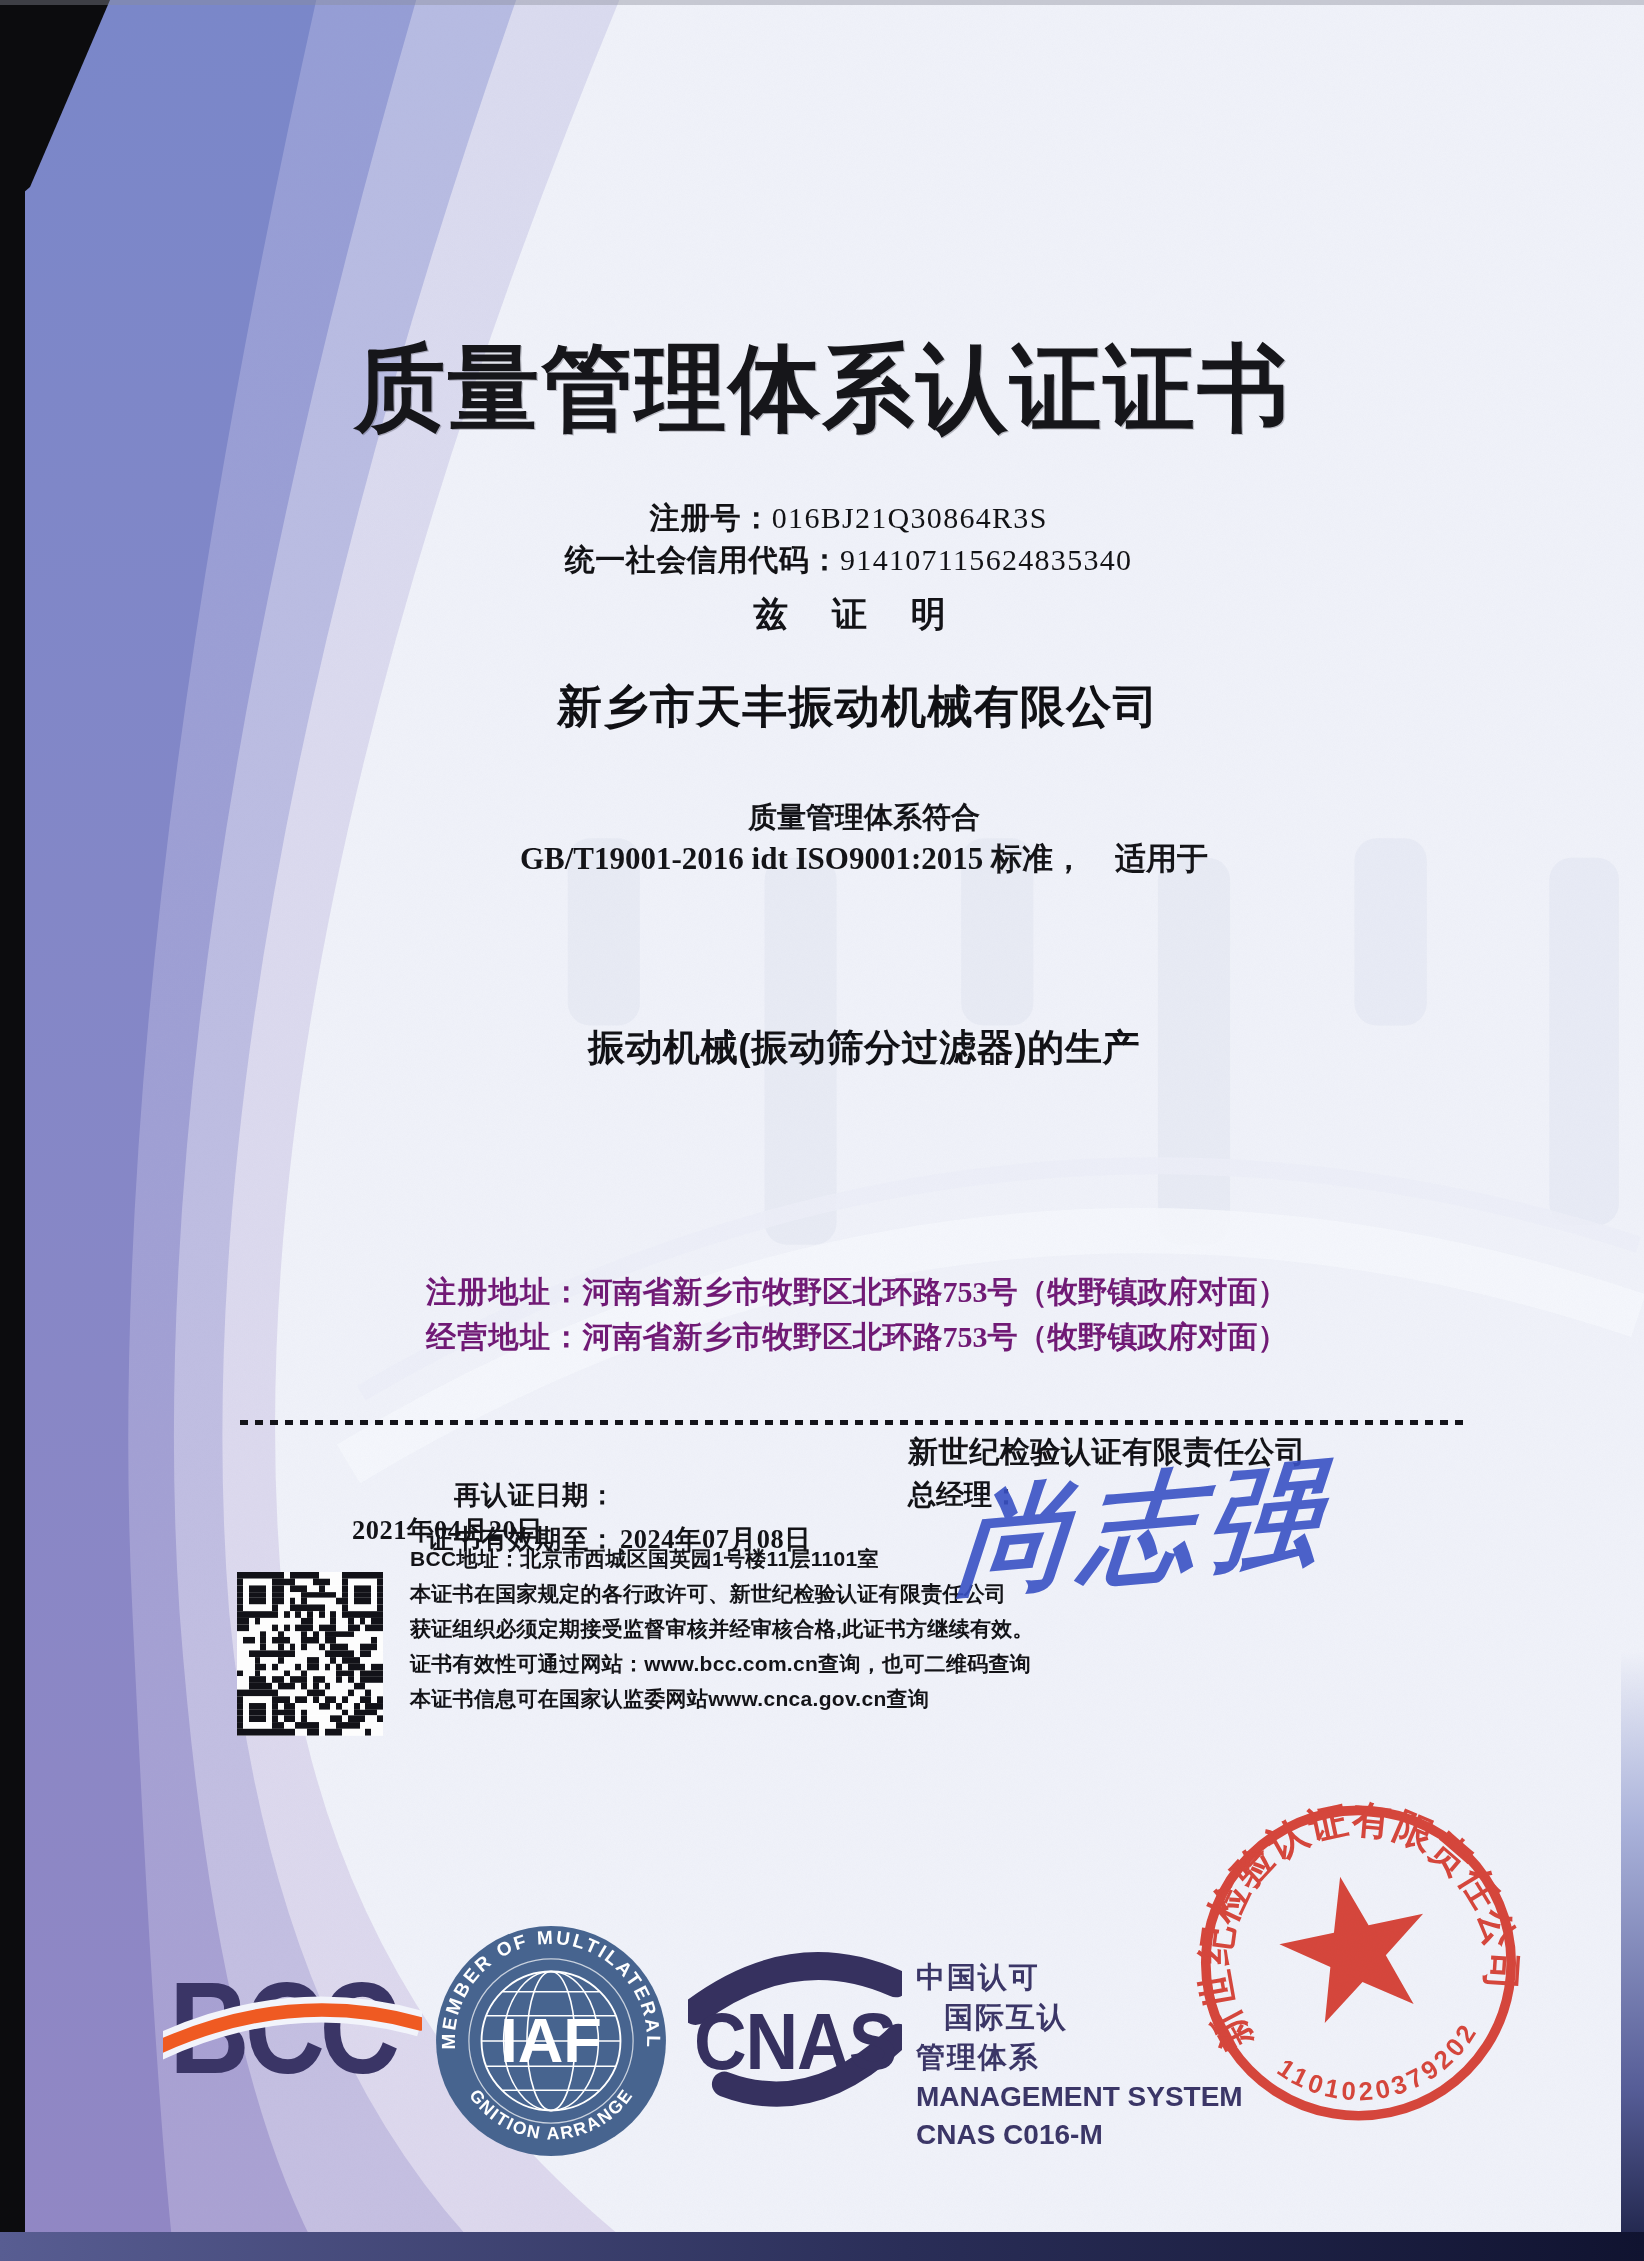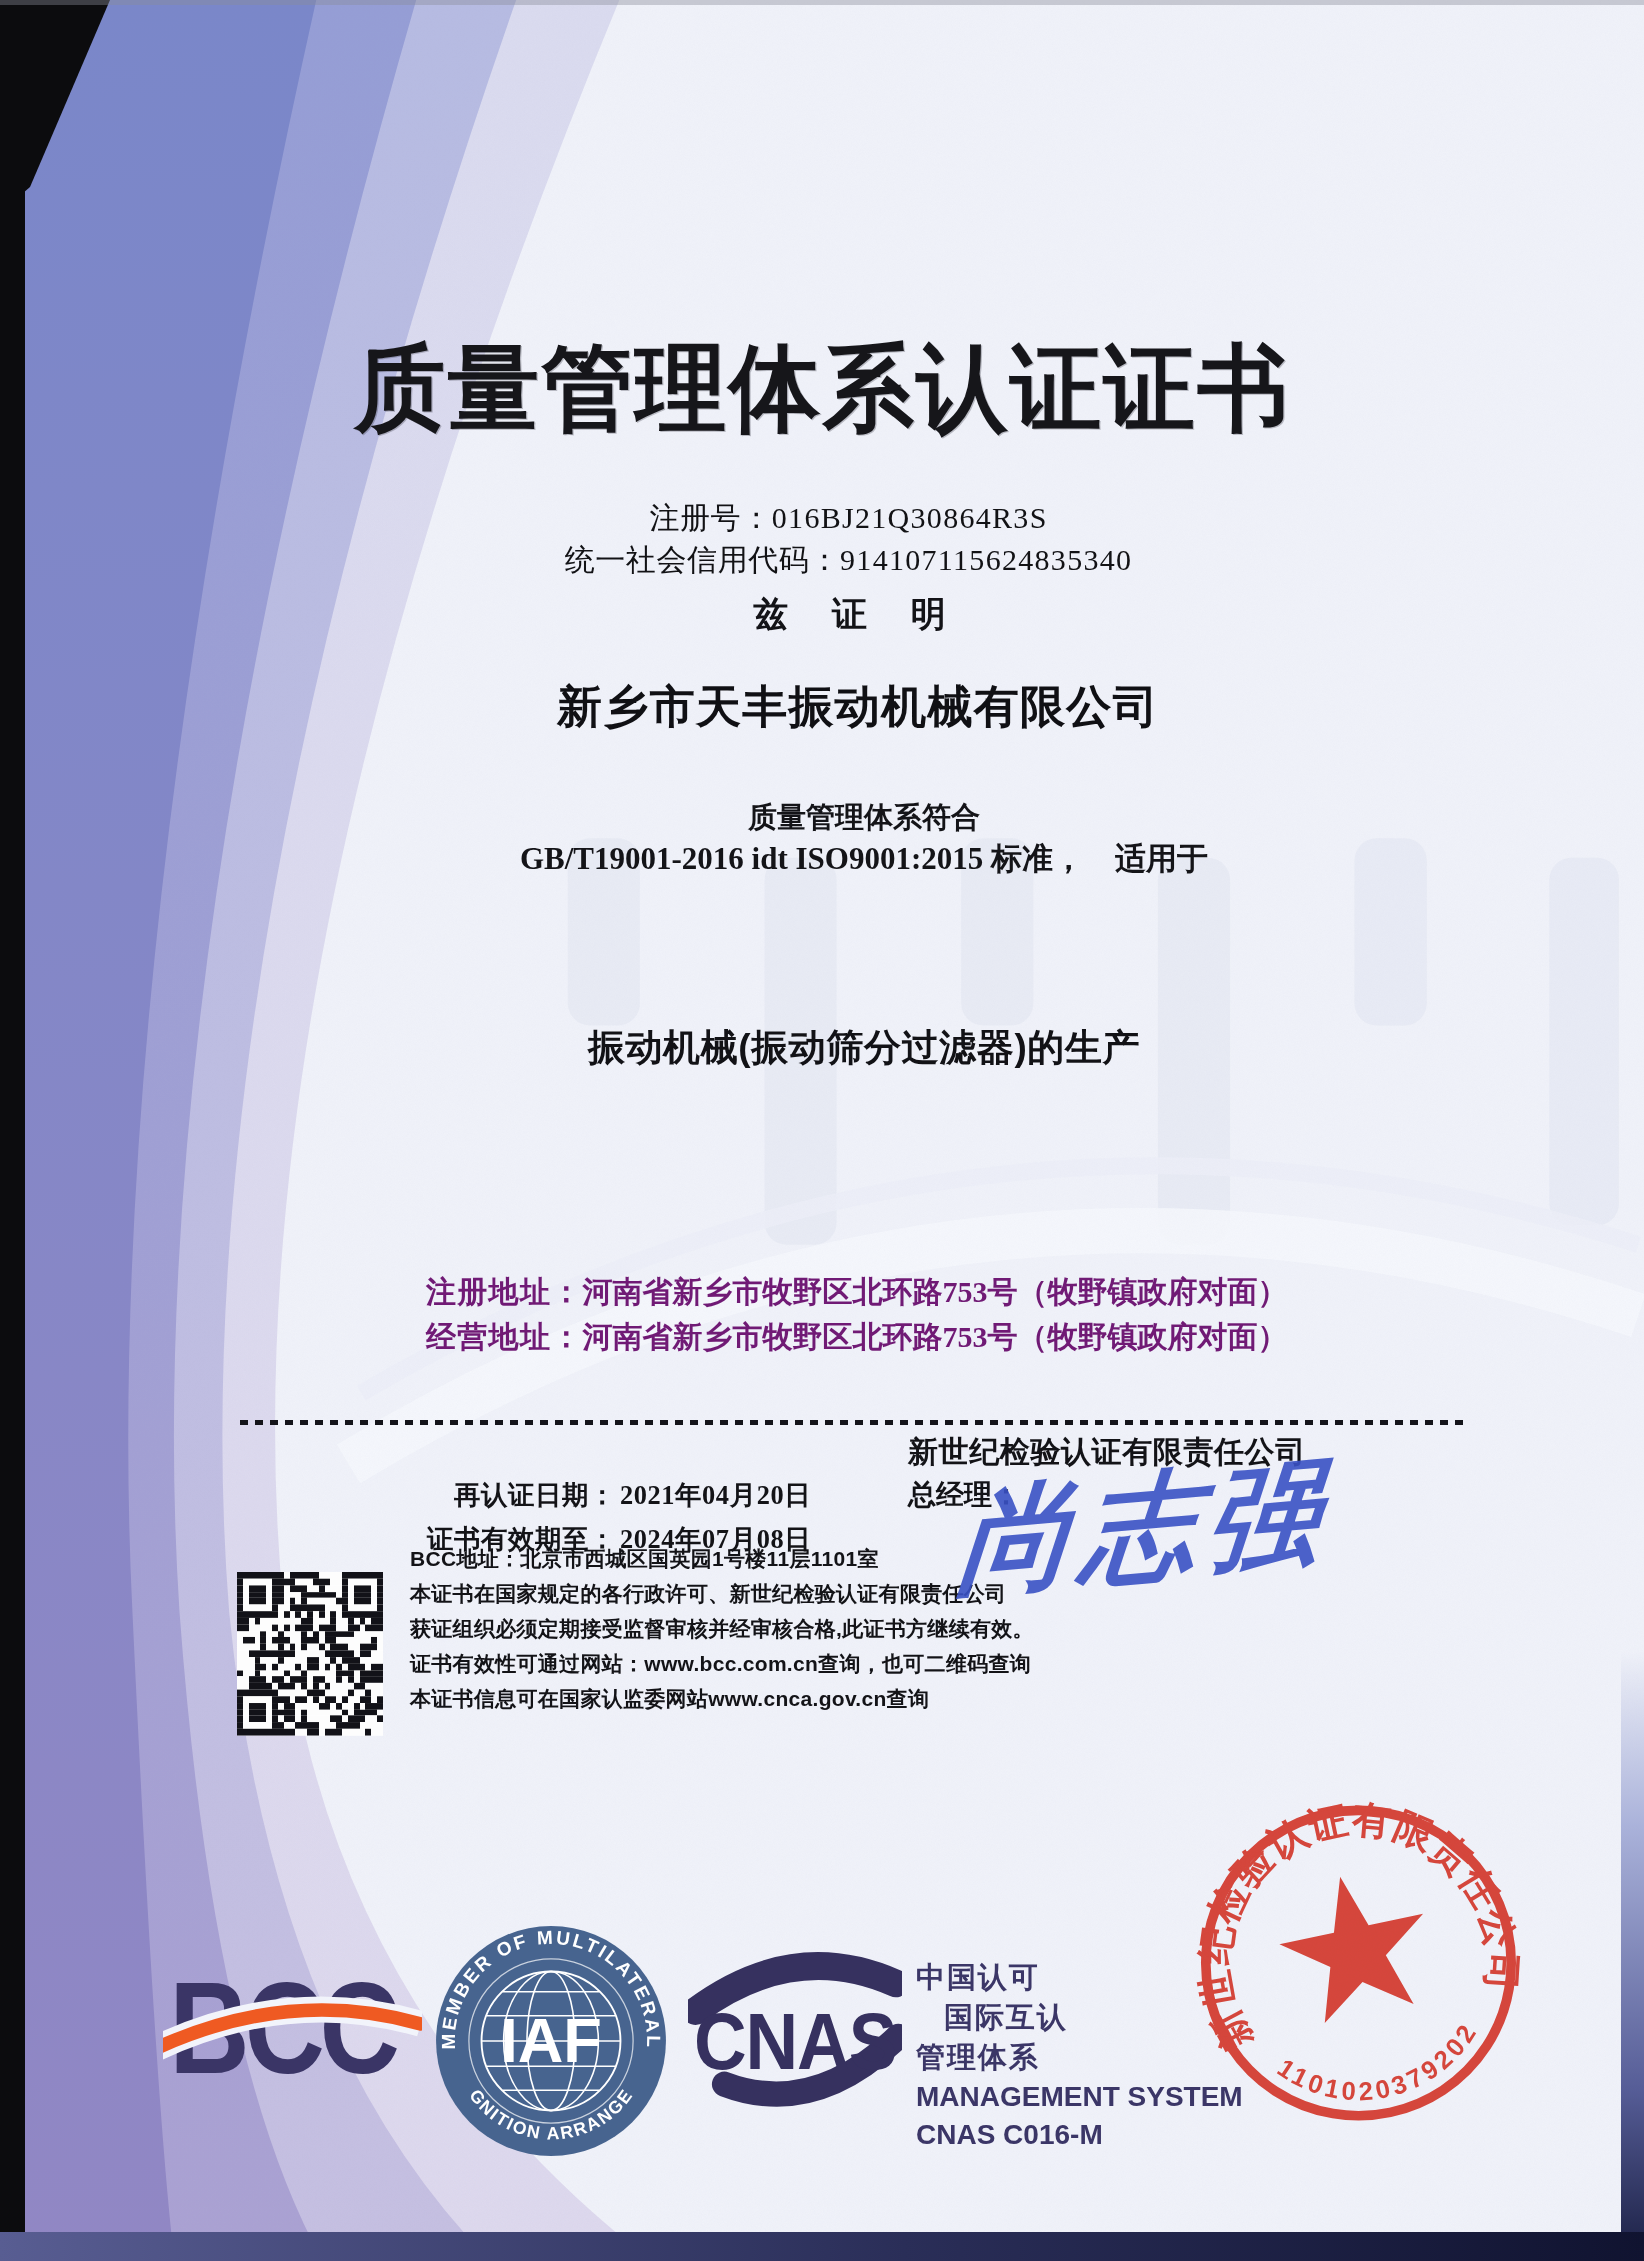--- a/index.html
+++ b/index.html
@@ -15,41 +15,41 @@
   #bottom-bar{left:0;top:2232px;width:1645px;height:29px;z-index:6;
       background:linear-gradient(90deg,#585d92 0%,#2a2e58 55%,#101330 100%);}
   #right-strip{left:1621px;top:1651px;width:23px;height:584px;z-index:5;
       background:linear-gradient(180deg,rgba(205,212,238,0) 0%,#aab2da 30%,#565d97 75%,#23284f 100%);}
   #title{left:0;top:326px;width:1645px;text-align:center;color:#16161a;
       font-family:"Liberation Serif","DejaVu Serif",serif;font-weight:900;font-size:95px;
       letter-spacing:2.6px;transform:scaleX(.96);text-shadow:1.3px 1.3px 0 rgba(20,20,30,.25);z-index:3;}
   .idline{width:1645px;text-align:center;z-index:3;color:#121215;}
   #reg-line{left:26px;top:498px;font-size:30px;}
   #credit-line{left:26px;top:540px;font-size:30px;}
-  .idline .lab{font-weight:normal;letter-spacing:0.6px;}
+  .idline .lab{font-weight:bold;letter-spacing:0.6px;}
   .idline .val{font-family:"Liberation Serif","DejaVu Serif",serif;font-weight:400;letter-spacing:1.3px;}
   #hereby{left:0;top:591px;width:1716px;text-align:center;font-size:35px;font-weight:600;
       letter-spacing:17px;color:#131317;z-index:3;}
   #company{left:0;top:677px;width:1716px;text-align:center;font-size:45px;font-weight:900;
       letter-spacing:1.3px;color:#101014;z-index:3;}
   #system-line{left:0;top:798px;width:1728px;text-align:center;font-size:29px;font-weight:600;color:#141418;z-index:3;}
   #standard-line{left:0;top:838px;width:1728px;text-align:center;font-size:31px;font-weight:600;
       font-family:"Liberation Serif","DejaVu Serif",serif;color:#141418;z-index:3;}
   #scope{left:0;top:1023px;width:1728px;text-align:center;font-size:37px;font-weight:900;
       letter-spacing:0.6px;color:#121216;z-index:3;}
   .addr{left:426px;width:1096px;font-size:30px;color:#701a75;z-index:3;white-space:nowrap;}
   #addr1{top:1272px;} #addr2{top:1317px;}
   .addr .lab{font-weight:900;letter-spacing:1.3px;}
   .addr .val{font-family:"Liberation Serif","DejaVu Serif",serif;font-weight:600;}
   #divider{left:240px;top:1420px;width:1225px;height:5.2px;z-index:3;
       background:repeating-linear-gradient(90deg,#14141a 0 8.4px,transparent 8.4px 15px);}
   .date-row{left:348px;width:580px;font-size:26.4px;color:#131317;z-index:3;display:flex;}
   .date-row .lab{width:268px;text-align:right;font-weight:600;letter-spacing:0.6px;}
   .date-row .val{font-family:"Liberation Serif","DejaVu Serif",serif;font-weight:600;padding-left:3.9px;letter-spacing:0.6px;}
-  #date1{top:1433px;} #date2{top:1478px;} #date3{top:1522px;}
+  #date1{top:1433px;} #date2{top:1478px;flex-direction:column;} #date3{top:1522px;}
   #issuer-company{left:908px;top:1432px;font-size:30px;font-weight:600;color:#131317;z-index:3;letter-spacing:0.6px;}
   #manager-label{left:908px;top:1476px;font-size:28px;font-weight:600;color:#131317;z-index:3;}
   #signature{left:958px;top:1451px;font-size:115px;color:#3a52c5;z-index:4;
       font-family:"Liberation Serif","DejaVu Serif",serif;font-style:italic;font-weight:bold;
       transform:rotate(-5deg) skewX(-10deg);letter-spacing:9px;opacity:.9;}
   #qr{left:237px;top:1572px;width:146px;height:146px;z-index:3;transform:scaleY(1.12);transform-origin:top;background:#fff;}
   .qr-grid{display:grid;grid-template-columns:repeat(25,1fr);grid-template-rows:repeat(25,1fr);width:100%;height:100%;}
   .qr-grid div{background:#fdfdfd;} .qr-grid div.on{background:#121218;}
   .note{left:410px;width:967px;font-size:21px;font-weight:600;color:#131317;z-index:3;white-space:nowrap;letter-spacing:0.3px;}
   #note0{top:1545px;} #note1{top:1580px;} #note2{top:1615px;} #note3{top:1650px;} #note4{top:1685px;}

